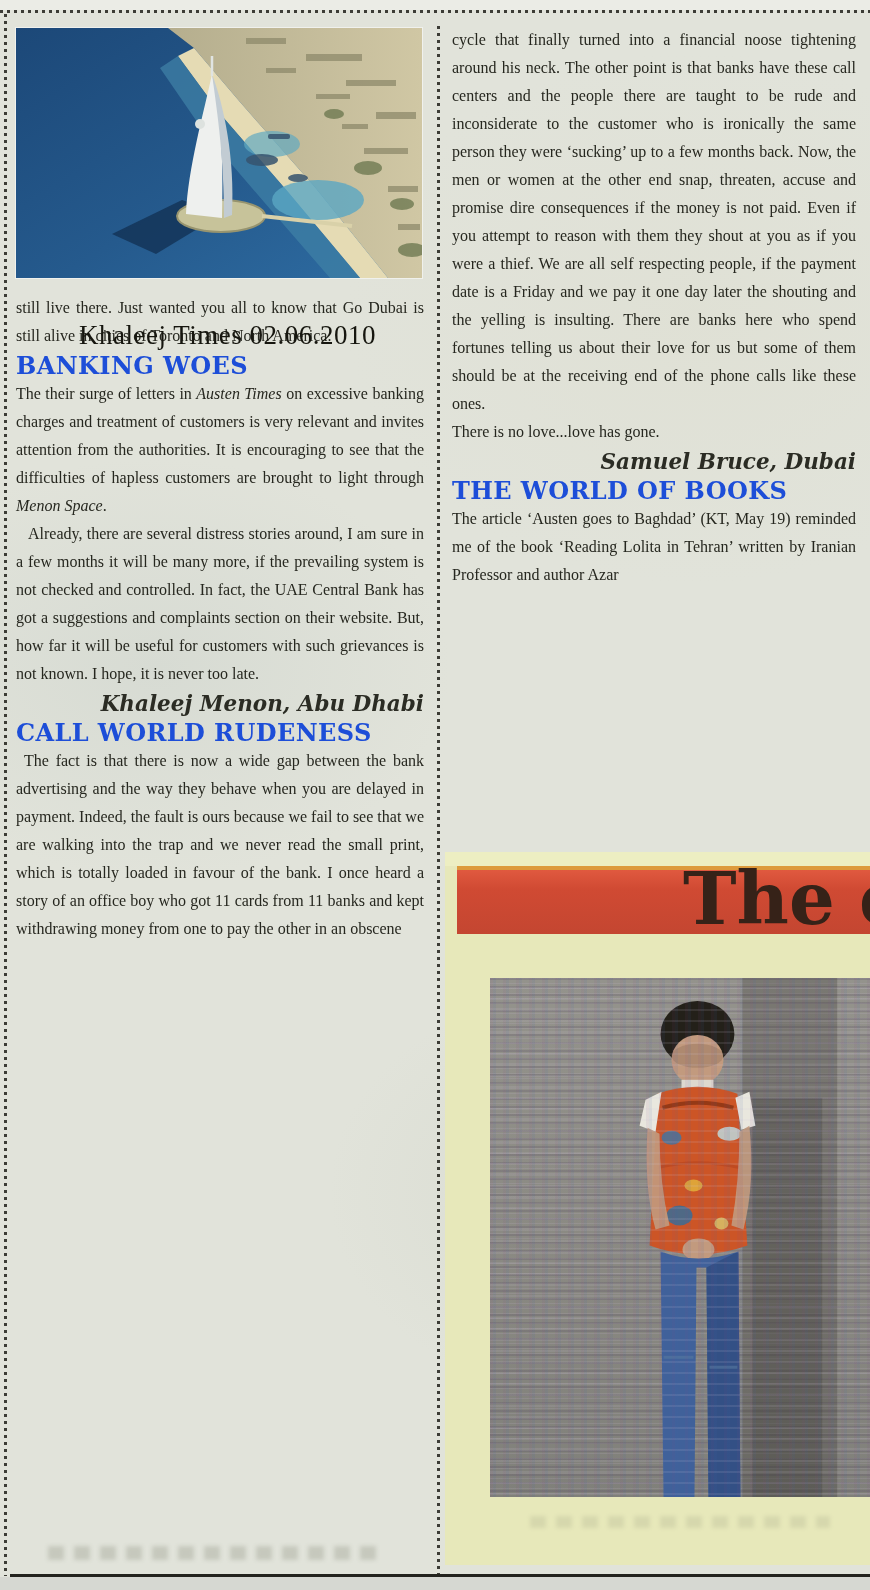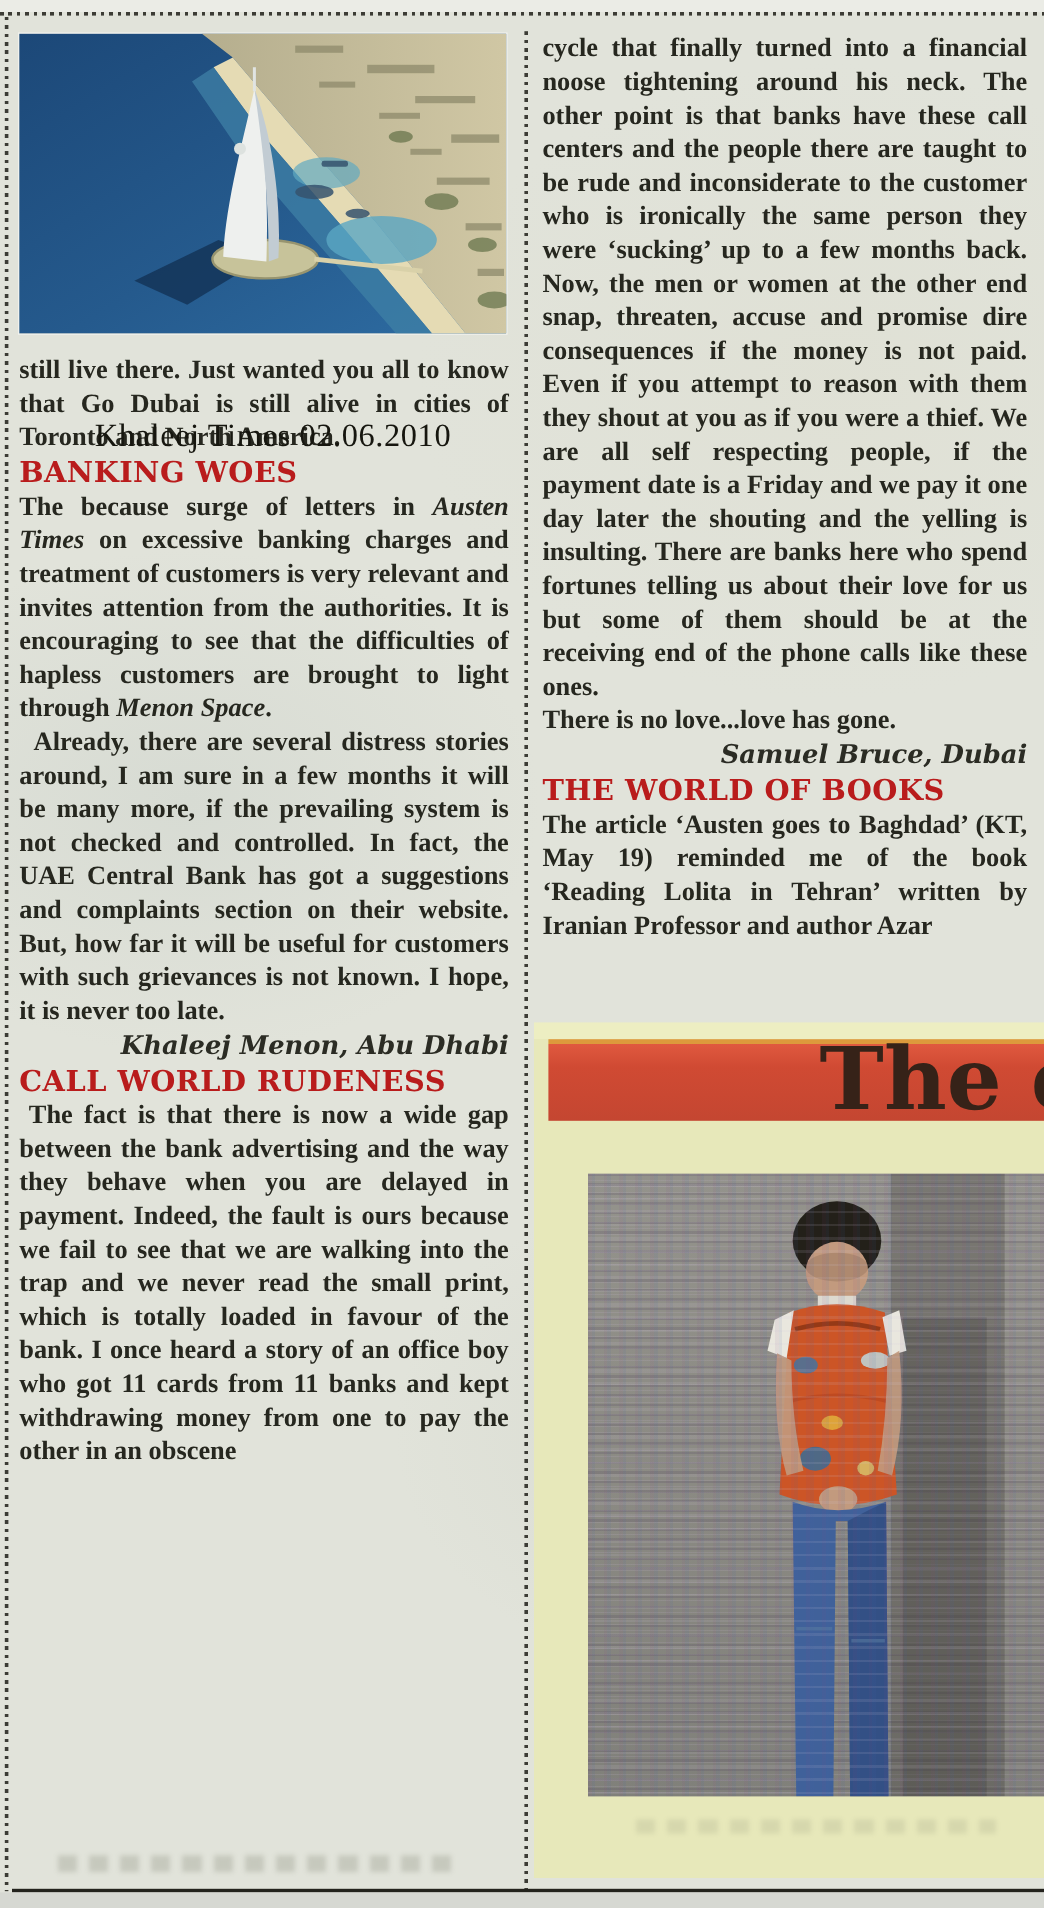--- a/index.html
+++ b/index.html
@@ -19,27 +19,27 @@
   .border-top-dotted{left:0;top:10px;width:870px;}
   .border-left-dotted{left:4px;top:14px;height:1562px;}
   .column-divider-dotted{left:437px;top:26px;height:1550px;}
   .bottom-rule{position:absolute;left:10px;top:1574px;width:860px;height:3px;background:#23231d;}
   .below-rule{position:absolute;left:0;top:1577px;width:870px;height:13px;background:#d6d8d2;}
 
   .col{position:absolute;}
   .col-left{left:16px;top:24px;width:408px;}
   .col-right{left:452px;top:26px;width:404px;}
 
-  p.body{font-size:22px;line-height:28px;text-align:justify;margin:0;font-weight:bold;}
+  p.body{font-size:16px;line-height:28px;text-align:justify;margin:0;}
   p.indent{text-indent:12px;}
   p.indent-sm{text-indent:8px;}
   .it{font-style:italic;}
   h2.letter-heading{
     font-family:"DejaVu Serif", serif;font-weight:bold;font-size:24px;
-    letter-spacing:.4px;color:#b91c1c;margin:0;
+    letter-spacing:.4px;color:#1d4ed8;margin:0;
   }
   .sig{
     font-family:"DejaVu Serif", serif;font-weight:bold;font-style:italic;
     font-size:21.5px;line-height:28px;text-align:right;margin:2px 0 0 0;color:#2b2c24;
   }
   .stamp{
     font-family:"Liberation Serif", serif;font-size:27px;color:#16160f;
     margin:-30px 0 0 10px;letter-spacing:.5px;width:350px;text-align:right;
   }
   .spacer-heading{margin-top:18px;margin-bottom:5px;}
@@ -149,21 +149,21 @@
       <path d="M196,46 C202,90 208,130 208,190 L216,187 C219,130 208,78 196,46 Z" fill="#c2ccd3"></path>
       <line x1="196" y1="28" x2="196" y2="48" stroke="#e0e4e2" stroke-width="2.5"></line>
       <circle cx="184" cy="96" r="5" fill="#dde2df"></circle>
     </svg>
   </div>
 
   <p class="body">still live there. Just wanted you all to know that Go Dubai is still alive in cities of Toronto and North America.</p>
   <p class="stamp">Khaleej Times 02.06.2010</p>
 
   <h2 class="letter-heading spacer-heading">BANKING WOES</h2>
-  <p class="body"><span>The because surge of letters in </span><span class="it">Austen Times</span><span> on excessive banking charges and treatment of customers is very relevant and invites attention from the authorities. It is encouraging to see that the difficulties of hapless customers are brought to light through </span><span class="it">Menon Space</span><span>.</span></p>
+  <p class="body"><span>The their surge of letters in </span><span class="it">Austen Times</span><span> on excessive banking charges and treatment of customers is very relevant and invites attention from the authorities. It is encouraging to see that the difficulties of hapless customers are brought to light through </span><span class="it">Menon Space</span><span>.</span></p>
   <p class="body indent">Already, there are several distress stories around, I am sure in a few months it will be many more, if the prevailing system is not checked and controlled. In fact, the UAE Central Bank has got a suggestions and complaints section on their website. But, how far it will be useful for customers with such grievances is not known. I hope, it is never too late.</p>
   <p class="sig">Khaleej Menon, Abu Dhabi</p>
 
   <h2 class="letter-heading spacer-heading-lg">CALL WORLD RUDENESS</h2>
   <p class="body indent-sm">The fact is that there is now a wide gap between the bank advertising and the way they behave when you are delayed in payment. Indeed, the fault is ours because we fail to see that we are walking into the trap and we never read the small print, which is totally loaded in favour of the bank. I once heard a story of an office boy who got 11 cards from 11 banks and kept withdrawing money from one to pay the other in an obscene</p>
 </div>
 
 <div class="col col-right">
   <p class="body">cycle that finally turned into a financial noose tightening around his neck. The other point is that banks have these call centers and the people there are taught to be rude and inconsiderate to the customer who is ironically the same person they were ‘sucking’ up to a few months back. Now, the men or women at the other end snap, threaten, accuse and promise dire consequences if the money is not paid. Even if you attempt to reason with them they shout at you as if you were a thief. We are all self respecting people, if the payment date is a Friday and we pay it one day later the shouting and the yelling is insulting. There are banks here who spend fortunes telling us about their love for us but some of them should be at the receiving end of the phone calls like these ones.</p>
   <p class="body">There is no love...love has gone.</p>

